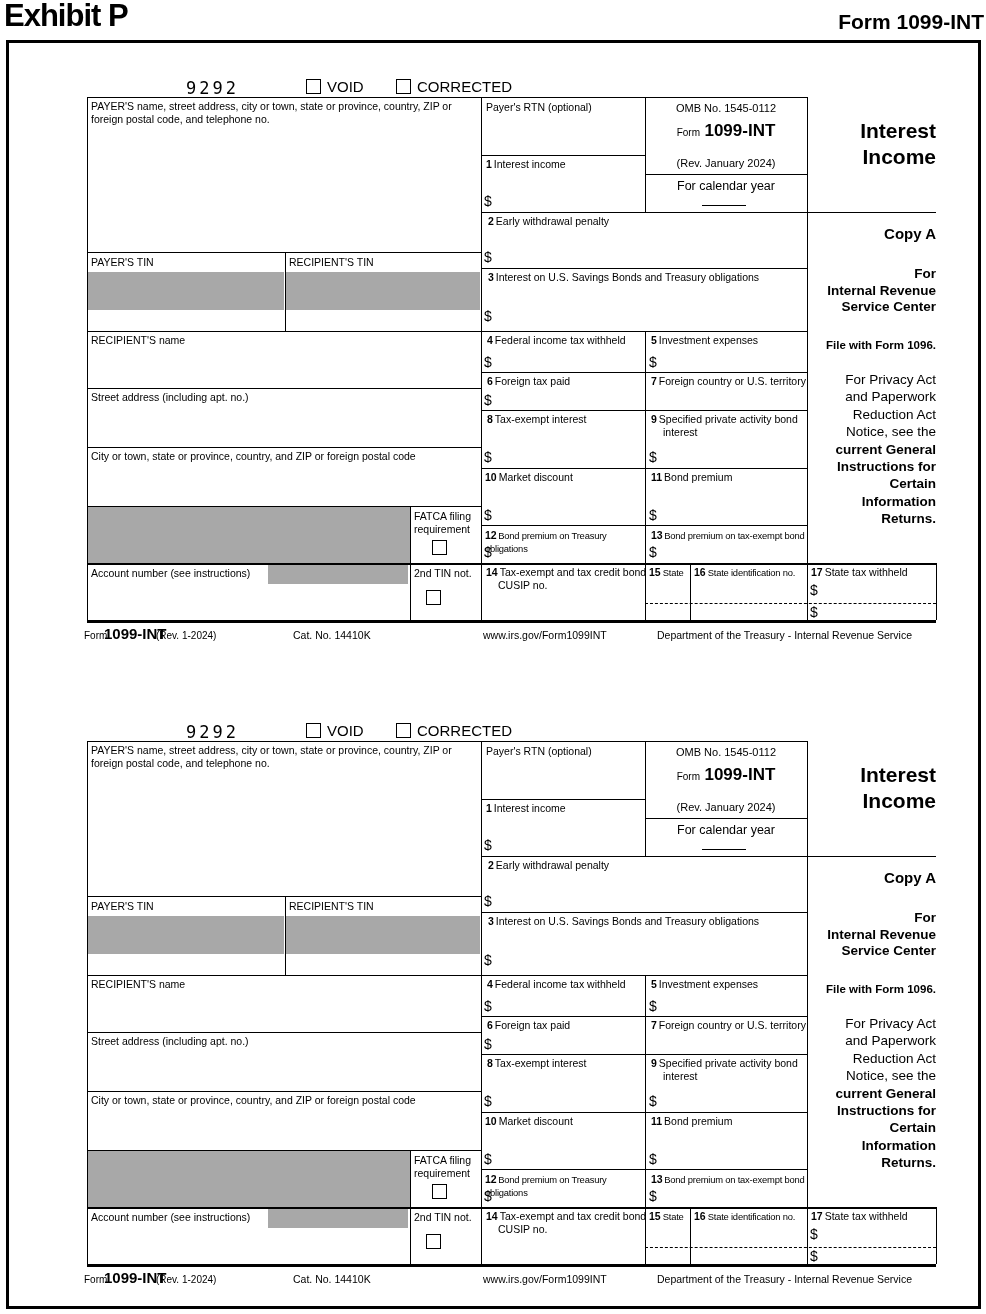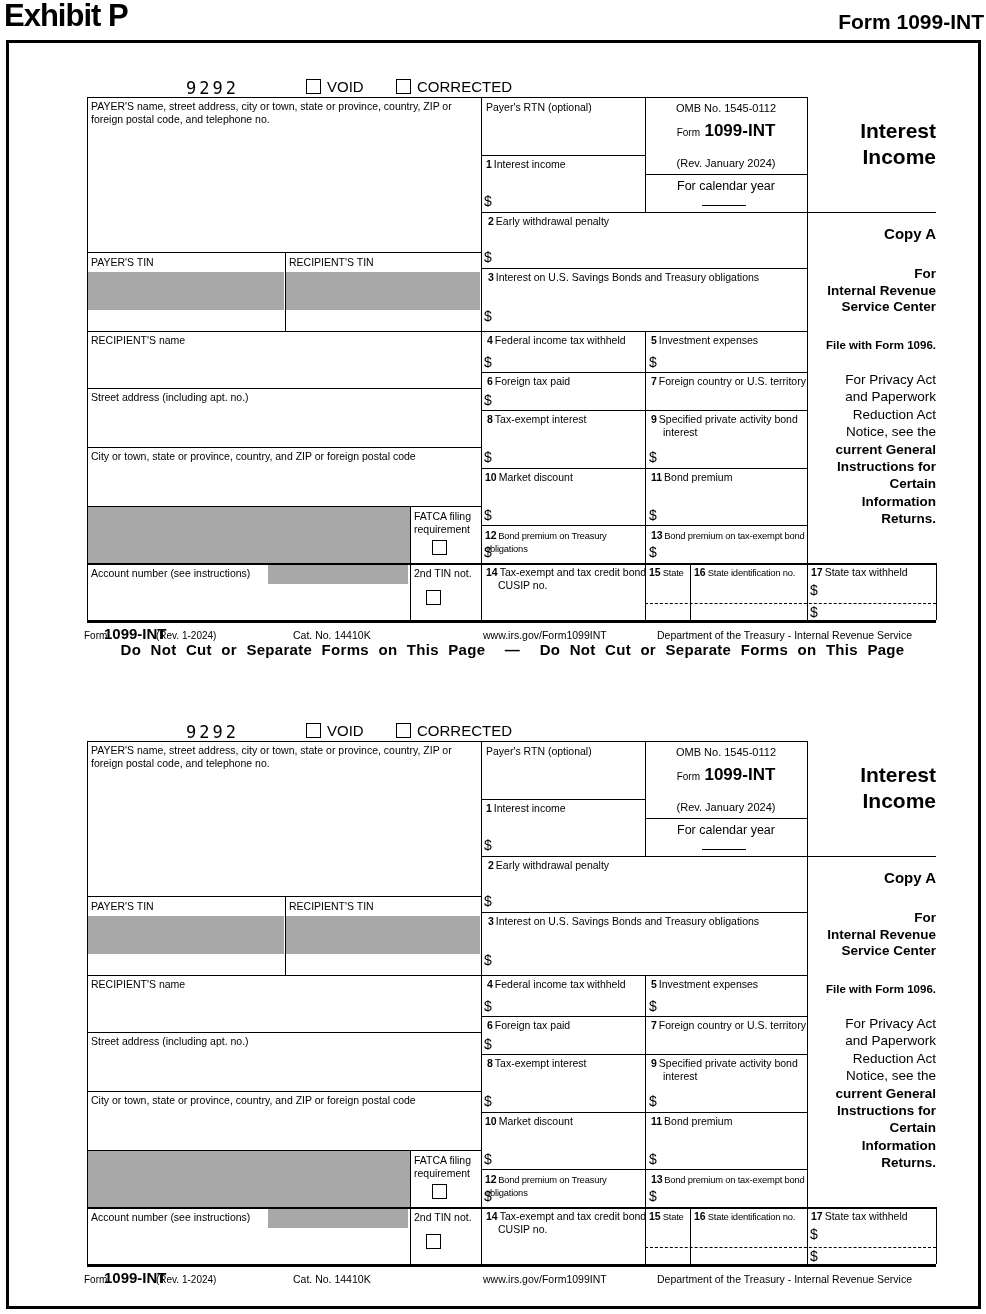--- a/index.html
+++ b/index.html
@@ -170,25 +170,20 @@
   </div>
 
   <div class="ftr ftr-form" style="left:84px;top:552px;">Form</div>
   <div class="ftr ftr-name" style="left:104px;top:547px;">1099-INT</div>
   <div class="ftr ftr-form" style="left:156px;top:552px;">(Rev. 1-2024)</div>
   <div class="ftr" style="left:293px;top:551px;">Cat. No. 14410K</div>
   <div class="ftr" style="left:483px;top:551px;">www.irs.gov/Form1099INT</div>
   <div class="ftr" style="left:657px;top:551px;">Department of the Treasury - Internal Revenue Service</div>
 </div>
 
-  <div class="cut">
-    <span>Do Not Cut or Separate Forms on This Page</span>
-    <span style="padding:0 10px;">—</span>
-    <span>Do Not Cut or Separate Forms on This Page</span>
-  </div>
 
   <div class="abs copy-slot" style="top:722px" id="slot2">
 
   <div class="code" style="left:186px;top:0px;">9292</div>
   <div class="cb" style="left:306px;top:1px;"></div>
   <div class="cbl" style="left:327px;top:0px;">VOID</div>
   <div class="cb" style="left:396px;top:1px;"></div>
   <div class="cbl" style="left:417px;top:0px;">CORRECTED</div>
 
   <div class="gray" style="left:88px;top:194px;width:196px;height:38px;"></div>

